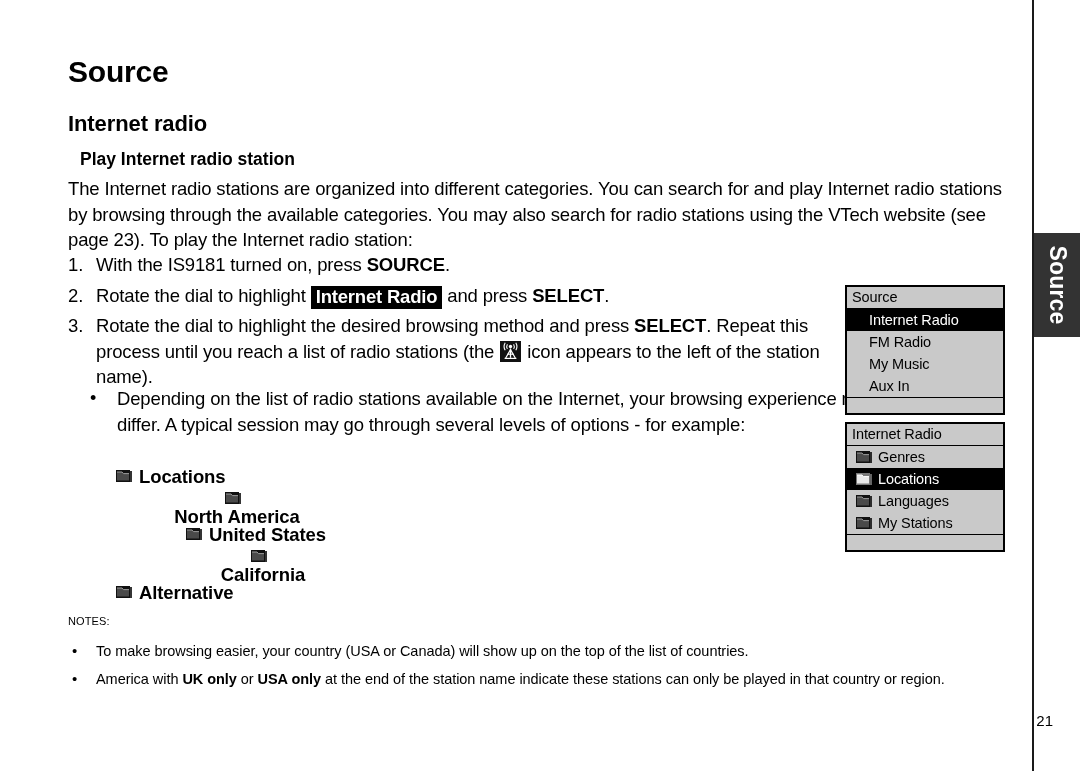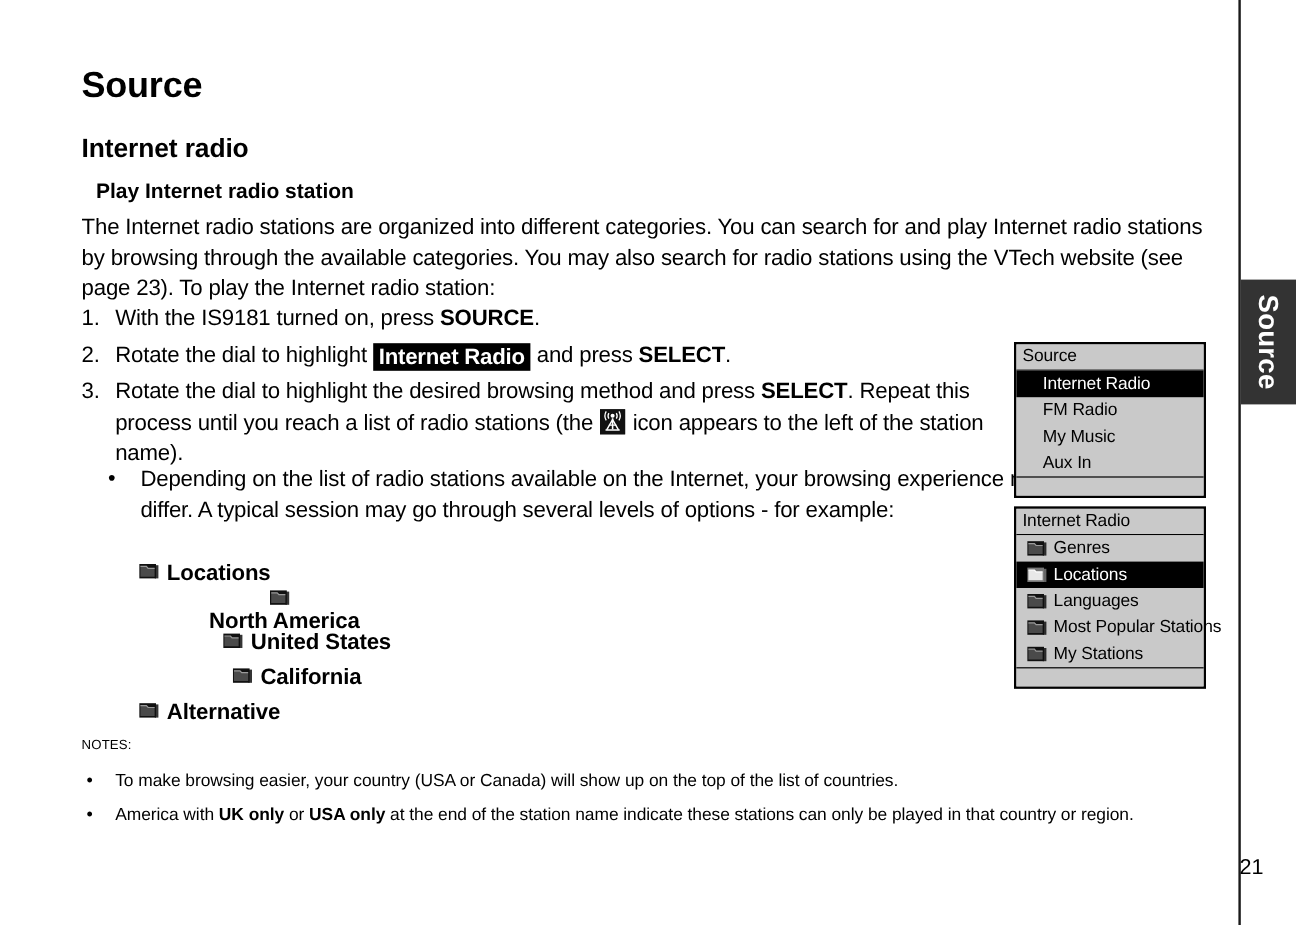--- a/index.html
+++ b/index.html
@@ -213,21 +213,21 @@
   }
   .note b { font-weight: bold; }
 
   
   #page-number {
     position: absolute;
     left: 925px;
     top: 712px;
     width: 60px;
     text-align: right;
-    font-size: 18px;
+    font-size: 15px;
   }
 
   
   .lcd {
     position: absolute;
     width: 160px;
     background: #c9c9c9;
     border: 2px solid #000000;
     box-sizing: border-box;
     font-size: 14.5px;
@@ -331,21 +331,21 @@
         <span class="folder-sm">
           <svg width="17" height="15" viewBox="0 0 17 15">
             <rect x="0" y="1" width="14" height="12" fill="#111111"></rect>
             <path d="M1 3 h5 l1.4 1.6 H13 v7 H1 Z" fill="#4a4a4a"></path>
             <path d="M1 3 h5 l1.4 1.6 H13" fill="none" stroke="#9a9a9a" stroke-width="1"></path>
             <rect x="13" y="2" width="3" height="11" fill="#111111" opacity="0.85"></rect>
           </svg>
         </span>
         <span class="cascade-label">United States</span>
       </div>
-      <div class="cascade-row" style="margin-left: 78px;">
+      <div class="cascade-row" style="margin-left: 78px; flex-direction: column;">
         <span class="folder-sm">
           <svg width="17" height="15" viewBox="0 0 17 15">
             <rect x="0" y="1" width="14" height="12" fill="#111111"></rect>
             <path d="M1 3 h5 l1.4 1.6 H13 v7 H1 Z" fill="#4a4a4a"></path>
             <path d="M1 3 h5 l1.4 1.6 H13" fill="none" stroke="#9a9a9a" stroke-width="1"></path>
             <rect x="13" y="2" width="3" height="11" fill="#111111" opacity="0.85"></rect>
           </svg>
         </span>
         <span class="cascade-label">California</span>
       </div>
@@ -427,28 +427,17 @@
       </div>
       <div class="lcd-row">
         <span class="folder-sm">
           <svg width="17" height="15" viewBox="0 0 17 15">
             <rect x="0" y="1" width="14" height="12" fill="#111111"></rect>
             <path d="M1 3 h5 l1.4 1.6 H13 v7 H1 Z" fill="#4a4a4a"></path>
             <path d="M1 3 h5 l1.4 1.6 H13" fill="none" stroke="#9a9a9a" stroke-width="1"></path>
             <rect x="13" y="2" width="3" height="11" fill="#111111" opacity="0.85"></rect>
           </svg>
         </span>
-        <span class="lcd-label">Most Popular Stations</span>
-      </div>
-      <div class="lcd-row">
-        <span class="folder-sm">
-          <svg width="17" height="15" viewBox="0 0 17 15">
-            <rect x="0" y="1" width="14" height="12" fill="#111111"></rect>
-            <path d="M1 3 h5 l1.4 1.6 H13 v7 H1 Z" fill="#4a4a4a"></path>
-            <path d="M1 3 h5 l1.4 1.6 H13" fill="none" stroke="#9a9a9a" stroke-width="1"></path>
-            <rect x="13" y="2" width="3" height="11" fill="#111111" opacity="0.85"></rect>
-          </svg>
-        </span>
         <span class="lcd-label">My Stations</span>
       </div>
     </div>
     <div class="lcd-footer"></div>
   </div>
 
 </body></html>

